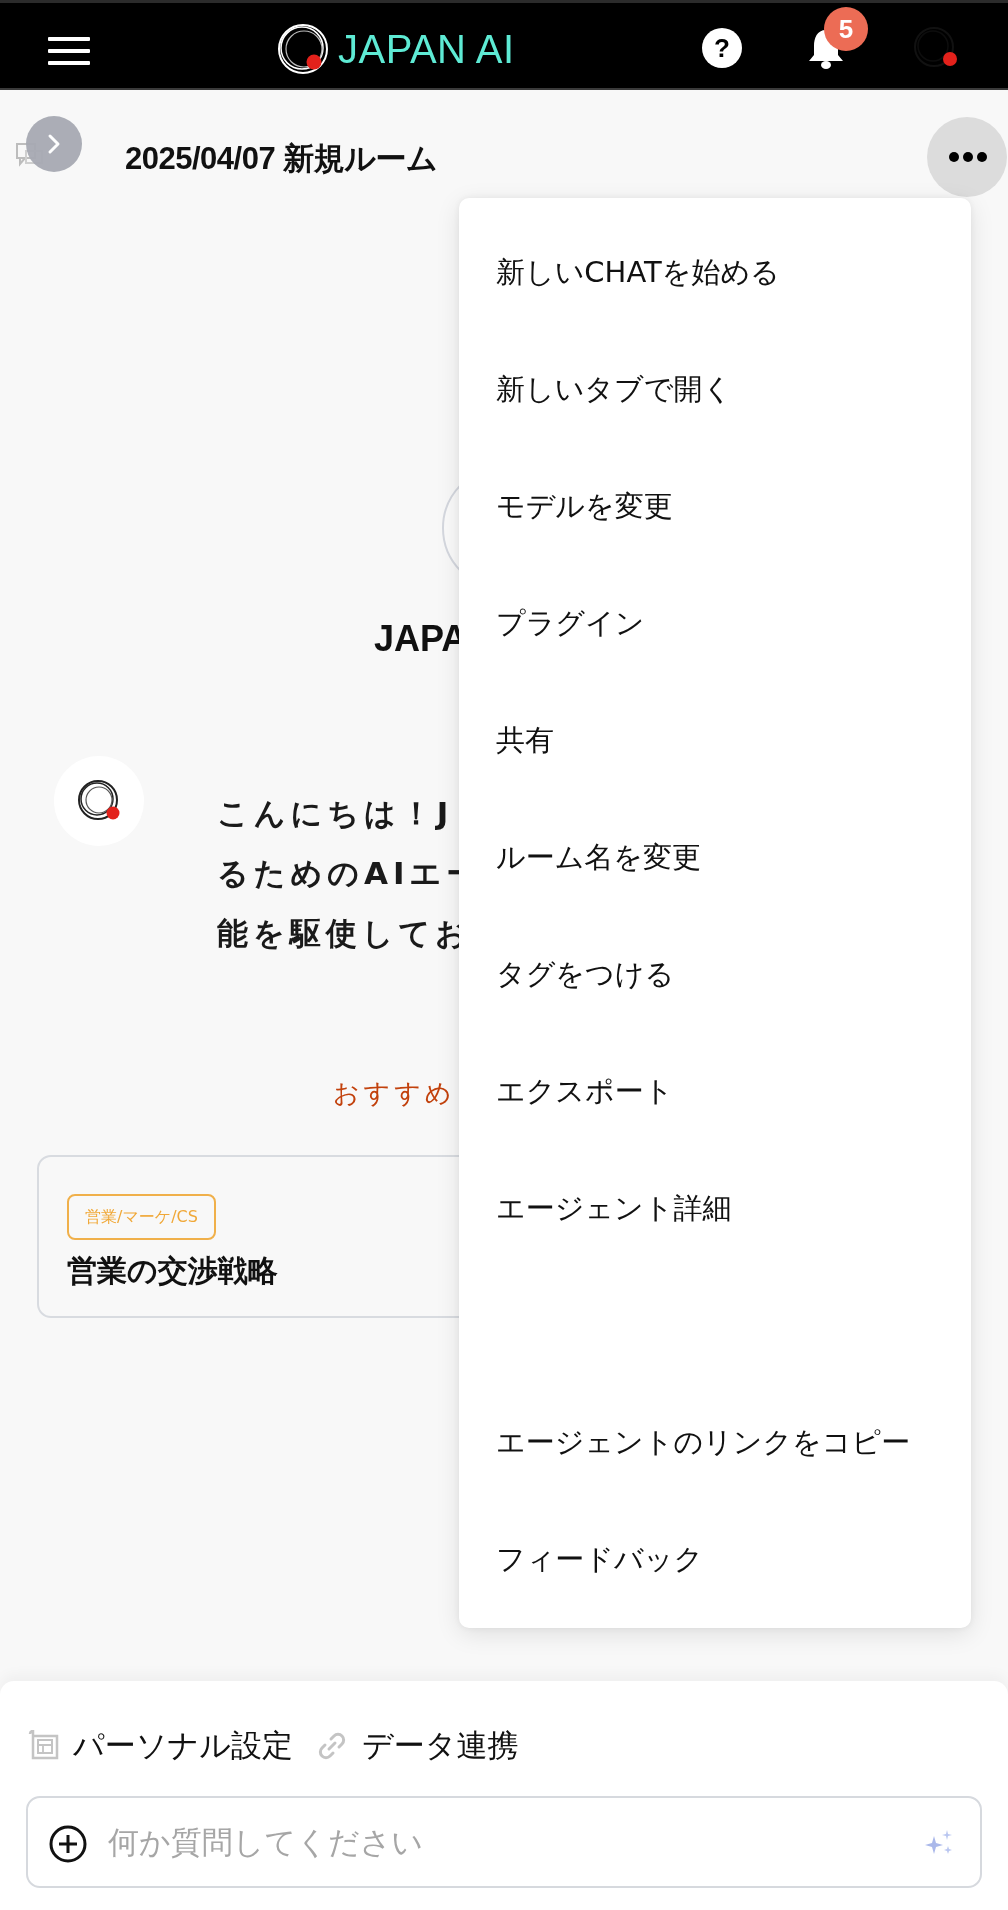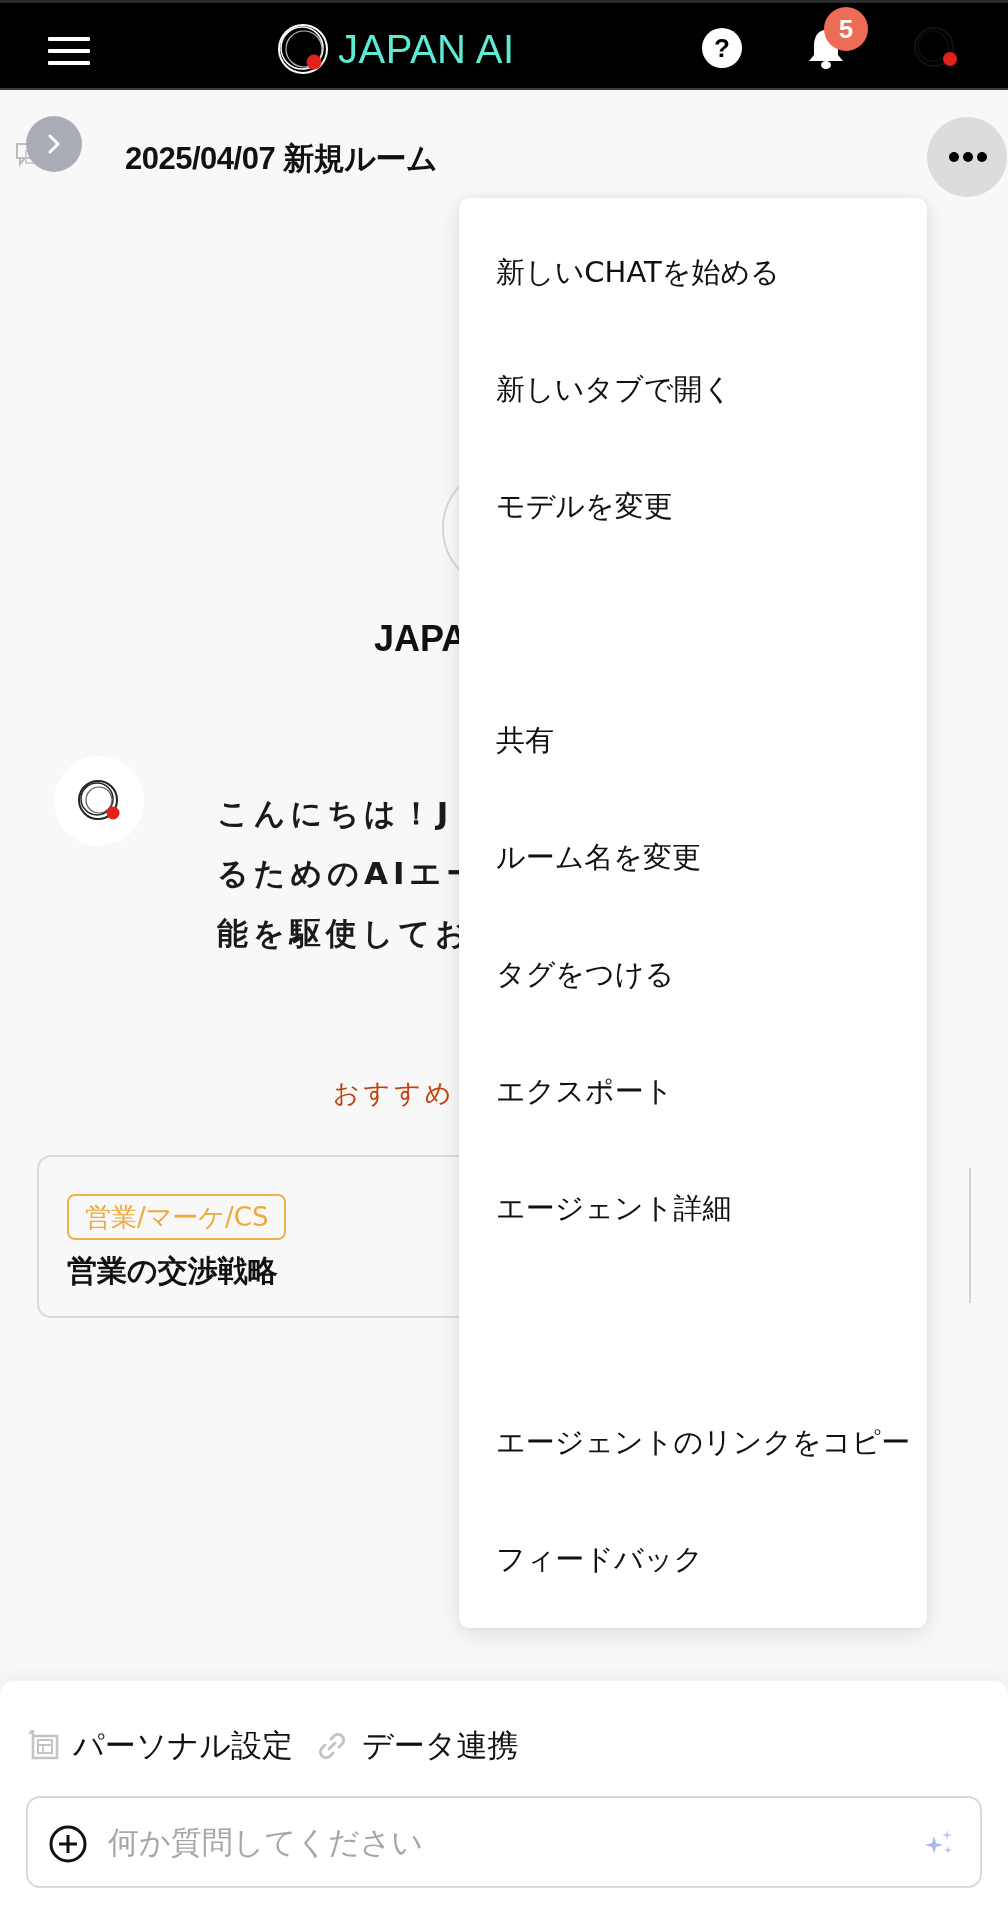--- a/index.html
+++ b/index.html
@@ -45,27 +45,27 @@
   .agent-name { position: absolute; left: 374px; top: 618px; font-size: 36px; font-weight: bold; font-family: "Liberation Sans", sans-serif; color: #111; white-space: nowrap; }
 
   .msg-avatar { position: absolute; left: 54px; top: 756px; width: 90px; height: 90px; border-radius: 50%; background: #fff; }
   .msg-avatar .mk { position: absolute; left: 22px; top: 22px; }
   .msg-text { position: absolute; left: 217px; top: 783px; width: 260px; font-size: 31px; line-height: 60px; letter-spacing: 5px; color: #1a1a1a; white-space: nowrap; overflow: hidden; font-weight: bold; }
   .msg-text div { height: 60px; }
 
   .reco-label { position: absolute; left: 333px; top: 1076px; font-size: 26px; letter-spacing: 4px; color: #c2410c; white-space: nowrap; }
 
   .card { position: absolute; left: 37px; top: 1155px; width: 500px; height: 163px; border: 2px solid #d8dbe0; border-radius: 14px; background: #f8f8f8; cursor: pointer; }
-  .tag { position: absolute; left: 28px; top: 37px; height: 46px; padding: 0 16px; border: 2px solid #f0b04a; border-radius: 8px; color: #f0a838; font-size: 26px; line-height: 42px; white-space: nowrap; }
+  .tag { position: absolute; left: 28px; top: 37px; height: 46px; padding: 0 16px; border: 2px solid #f0b04a; border-radius: 8px; color: #f0a838; font-size: 16px; line-height: 42px; white-space: nowrap; }
   .card-title { position: absolute; left: 28px; top: 94px; font-size: 30px; font-weight: bold; color: #111; white-space: nowrap; }
   .card2-edge { position: absolute; left: 969px; top: 1168px; width: 2px; height: 135px; background: #cfd2d6; }
 
   
   .menu {
-    position: absolute; left: 459px; top: 198px; width: 468px; height: 1430px;
+    position: absolute; left: 459px; top: 198px; width: 512px; height: 1430px;
     background: #fff; border-radius: 10px;
     box-shadow: 0 6px 24px rgba(0,0,0,0.10), 0 0 6px rgba(0,0,0,0.06);
     text-align: right;
   }
   .menu-item {
     position: absolute; left: 0; width: 512px; height: 117px;
     padding-left: 37px; display: flex; align-items: center;
     font-size: 29px; color: #111; white-space: nowrap; cursor: pointer;
   }
 
@@ -164,20 +164,21 @@
 <div class="card">
   <div class="tag">営業/マーケ/CS</div>
   <div class="card-title">営業の交渉戦略</div>
 </div>
 <div class="card2-edge"></div>
 
 <div class="menu">
   <div class="menu-item" style="top:16px">新しいCHATを始める</div>
   <div class="menu-item" style="top:133px">新しいタブで開く</div>
   <div class="menu-item" style="top:250px">モデルを変更</div>
+  <div class="menu-item" style="top:367px">プラグイン</div>
   <div class="menu-item" style="top:484px">共有</div>
   <div class="menu-item" style="top:601px">ルーム名を変更</div>
   <div class="menu-item" style="top:718px">タグをつける</div>
   <div class="menu-item" style="top:835px">エクスポート</div>
   <div class="menu-item" style="top:952px">エージェント詳細</div>
   <div class="menu-item" style="top:1186px">エージェントのリンクをコピー</div>
   <div class="menu-item" style="top:1303px">フィードバック</div>
 </div>
 
 <div class="composer"></div>

